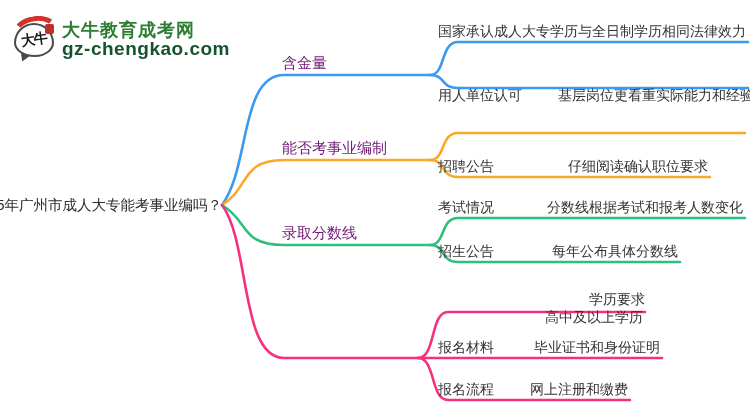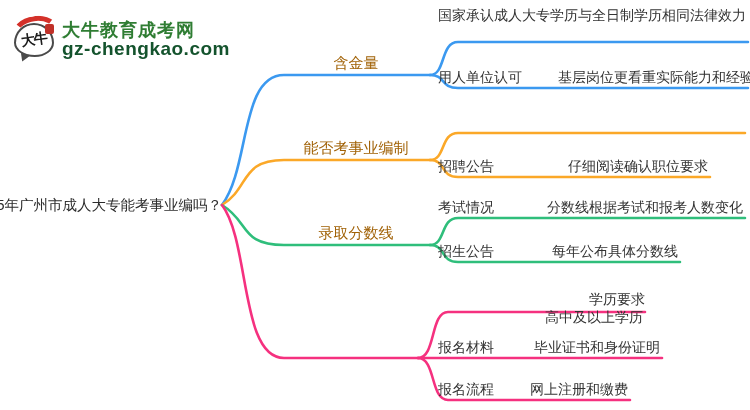--- a/index.html
+++ b/index.html
@@ -39,22 +39,22 @@
   .logo-txt{margin-left:8px;padding-top:6px;}
   .logo-title{font-size:18px;font-weight:bold;color:#2f7d33;letter-spacing:1px;line-height:20px;}
   .logo-domain{font-size:19px;font-weight:bold;color:#14532d;letter-spacing:.5px;line-height:17px;text-align:center;}
 
   
   .root-label{
     position:absolute;right:528px;top:196px;white-space:nowrap;
     font-size:14.5px;color:#2b2b2b;
   }
   .branch-label{
-    position:absolute;left:282px;width:148px;text-align:center;
-    font-size:15px;white-space:nowrap;color:#a16207;
+    position:absolute;left:282px;width:148px;text-align:left;
+    font-size:15px;white-space:nowrap;color:#701a75;
   }
   .row{
     position:absolute;left:432px;height:20px;
     display:flex;justify-content:space-between;align-items:flex-end;
     font-size:14px;white-space:nowrap;color:#333;
   }
   .row .lbl{padding-left:6px;}
   .row .val{padding-right:2px;}
 </style>
 </head>
@@ -96,25 +96,25 @@
       <div class="logo-domain">gz-chengkao.com</div>
     </div>
   </div>
 
   <div class="root-label">2025年广州市成人大专能考事业编吗？</div>
 
   <div class="branch-label" style="top:54px;">含金量</div>
   <div class="branch-label" style="top:139px;">能否考事业编制</div>
   <div class="branch-label" style="top:224px;">录取分数线</div>
 
-  <div class="row" style="top:5px;width:316px;">
+  <div class="row" style="top:21px;width:316px;">
     <span class="lbl">国家承认</span>
     <span class="val">成人大专学历与全日制学历相同法律效力</span>
   </div>
-  <div class="row" style="top:67px;width:316px;gap:36px;">
+  <div class="row" style="top:85px;width:316px;gap:36px;">
     <span class="lbl">用人单位认可</span>
     <span class="val">基层岗位更看重实际能力和经验</span>
   </div>
 
   <div class="row" style="top:156px;width:278px;">
     <span class="lbl">招聘公告</span>
     <span class="val">仔细阅读确认职位要求</span>
   </div>
 
   <div class="row" style="top:197px;width:313px;">

